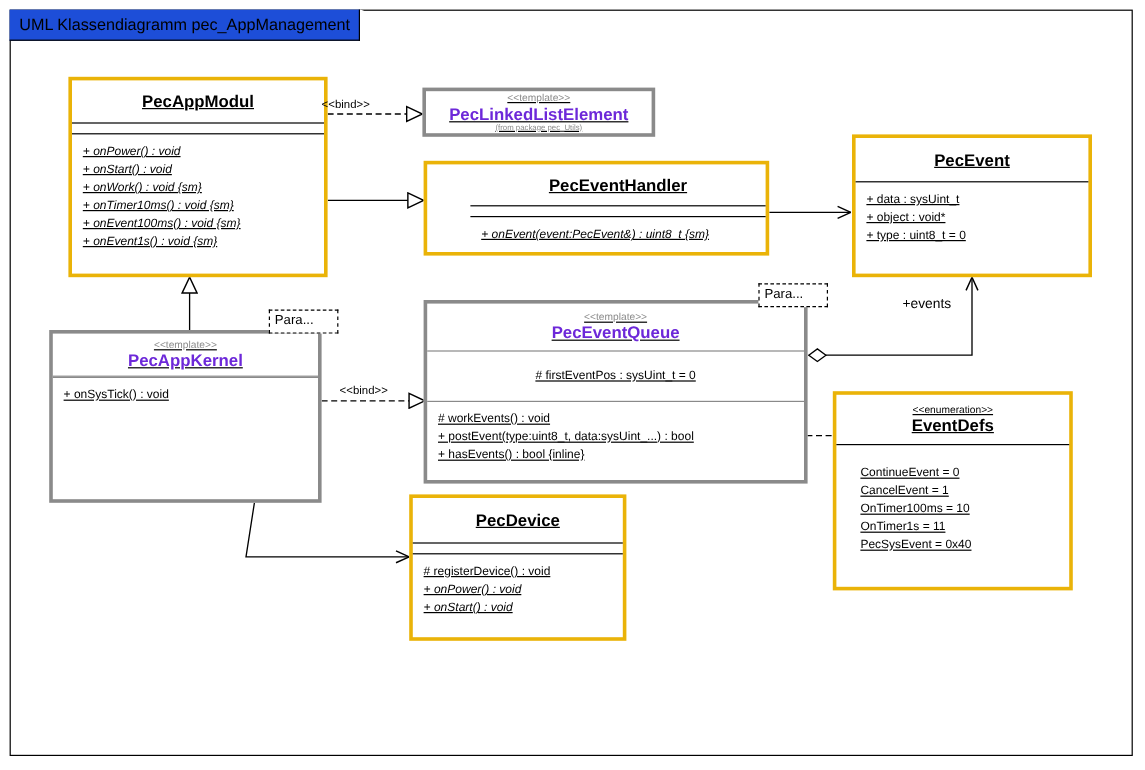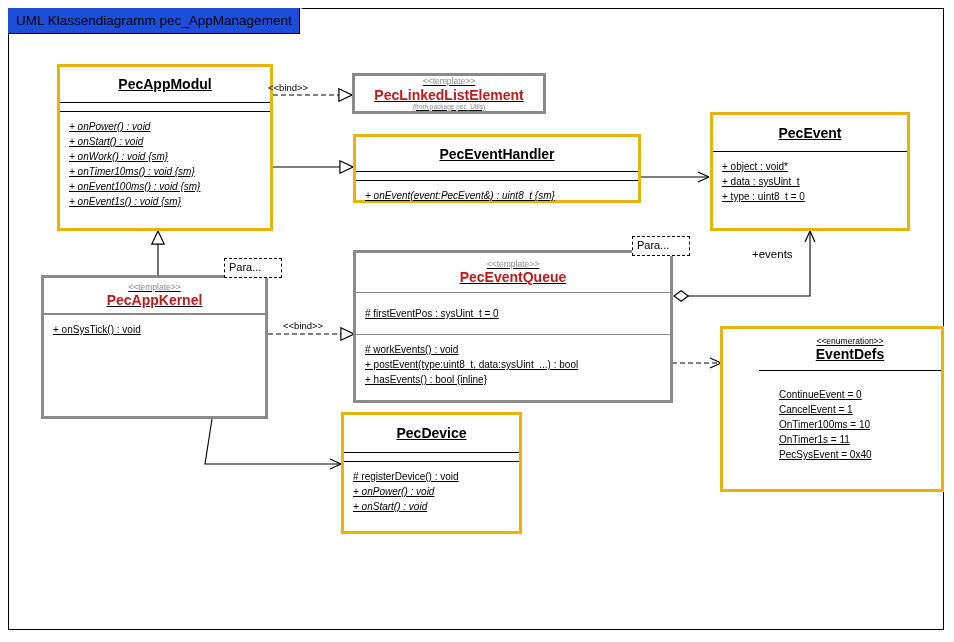--- a/index.html
+++ b/index.html
@@ -19,21 +19,21 @@
   
   #wires{position:absolute;left:0;top:0;width:954px;height:642px;}
 
   
   .cls{position:absolute;box-sizing:border-box;border:3px solid #eab308;background:#fff;text-decoration:underline;}
   .cls.tmpl{border-color:#8a8a8a;}
   .cls .hdr{box-sizing:border-box;display:flex;flex-direction:column;align-items:center;
             justify-content:center;border-bottom:1px solid #000;padding:4px 2px;}
   .cls.tmpl .hdr{border-bottom-color:#8a8a8a;}
   .cls .name{font-size:14px;font-weight:bold;color:#000;line-height:1.15;}
-  .cls.tmpl .name{color:#b91c1c;}
+  .cls.tmpl .name{color:#6d28d9;}
   .cls .stereo{font-size:8.5px;color:#8a8a8a;line-height:1.1;}
   .cls .frompkg{font-size:6.5px;color:#8a8a8a;line-height:1.1;}
   .cls .sect{box-sizing:border-box;padding:7px 9px;}
   .cls .sect.bordered{border-top:1px solid #000;}
   .cls.tmpl .sect.bordered{border-top-color:#8a8a8a;}
   .cls .gap{box-sizing:border-box;height:9px;border-bottom:1px solid #000;}
   .mem{font-size:10px;color:#000;line-height:15px;white-space:nowrap;}
   .mem.it{font-style:italic;}
 
   
@@ -129,37 +129,37 @@
   </div>
 
   <div class="cls tmpl" style="left:352px;top:73px;width:194px;height:41px;">
     <div class="hdr" style="height:100%;border-bottom:none;">
       <span class="stereo">&lt;&lt;template&gt;&gt;</span>
       <span class="name">PecLinkedListElement</span>
       <span class="frompkg">(from package pec_Utils)</span>
     </div>
   </div>
 
-  <div class="cls" style="left:353px;top:134px;width:288px;height:69px;">
+  <div class="cls" style="left:353px;top:134px;width:288px;height:79px;padding-left:36px;">
     <div class="hdr" style="height:35px;">
       <span class="name">PecEventHandler</span>
     </div>
     <div class="gap"></div>
     <div class="sect">
       <div class="mem it">+ onEvent(event:PecEvent&amp;) : uint8_t {sm}</div>
     </div>
   </div>
 
   <div class="cls" style="left:710px;top:112px;width:200px;height:119px;">
     <div class="hdr" style="height:37px;">
       <span class="name">PecEvent</span>
     </div>
     <div class="sect">
+      <div class="mem">+ data : sysUint_t</div>
       <div class="mem">+ object : void*</div>
-      <div class="mem">+ data : sysUint_t</div>
       <div class="mem">+ type : uint8_t = 0</div>
     </div>
   </div>
 
   <div class="param" style="left:224px;top:258px;width:58px;height:20px;">Para...</div>
   <div class="cls tmpl" style="left:41px;top:275px;width:227px;height:144px;">
     <div class="hdr" style="height:36px;">
       <span class="stereo">&lt;&lt;template&gt;&gt;</span>
       <span class="name">PecAppKernel</span>
     </div>
@@ -167,31 +167,31 @@
       <div class="mem">+ onSysTick() : void</div>
     </div>
   </div>
 
   <div class="param" style="left:632px;top:236px;width:58px;height:20px;">Para...</div>
   <div class="cls tmpl" style="left:353px;top:250px;width:320px;height:153px;">
     <div class="hdr" style="height:40px;">
       <span class="stereo">&lt;&lt;template&gt;&gt;</span>
       <span class="name">PecEventQueue</span>
     </div>
-    <div class="sect" style="padding-top:13px;padding-bottom:13px;">
+    <div class="sect" style="padding-top:13px;padding-bottom:13px;text-align:center;">
       <div class="mem"># firstEventPos : sysUint_t = 0</div>
     </div>
     <div class="sect bordered">
       <div class="mem"># workEvents() : void</div>
       <div class="mem">+ postEvent(type:uint8_t, data:sysUint_...) : bool</div>
       <div class="mem">+ hasEvents() : bool {inline}</div>
     </div>
   </div>
 
-  <div class="cls" style="left:720px;top:326px;width:224px;height:166px;padding-left:36px;">
+  <div class="cls" style="left:694px;top:326px;width:200px;height:166px;">
     <div class="hdr" style="height:42px;">
       <span class="stereo" style="color:#000;">&lt;&lt;enumeration&gt;&gt;</span>
       <span class="name">EventDefs</span>
     </div>
     <div class="sect" style="padding-top:16px;padding-left:20px;">
       <div class="mem">ContinueEvent = 0</div>
       <div class="mem">CancelEvent = 1</div>
       <div class="mem">OnTimer100ms = 10</div>
       <div class="mem">OnTimer1s = 11</div>
       <div class="mem">PecSysEvent = 0x40</div>

